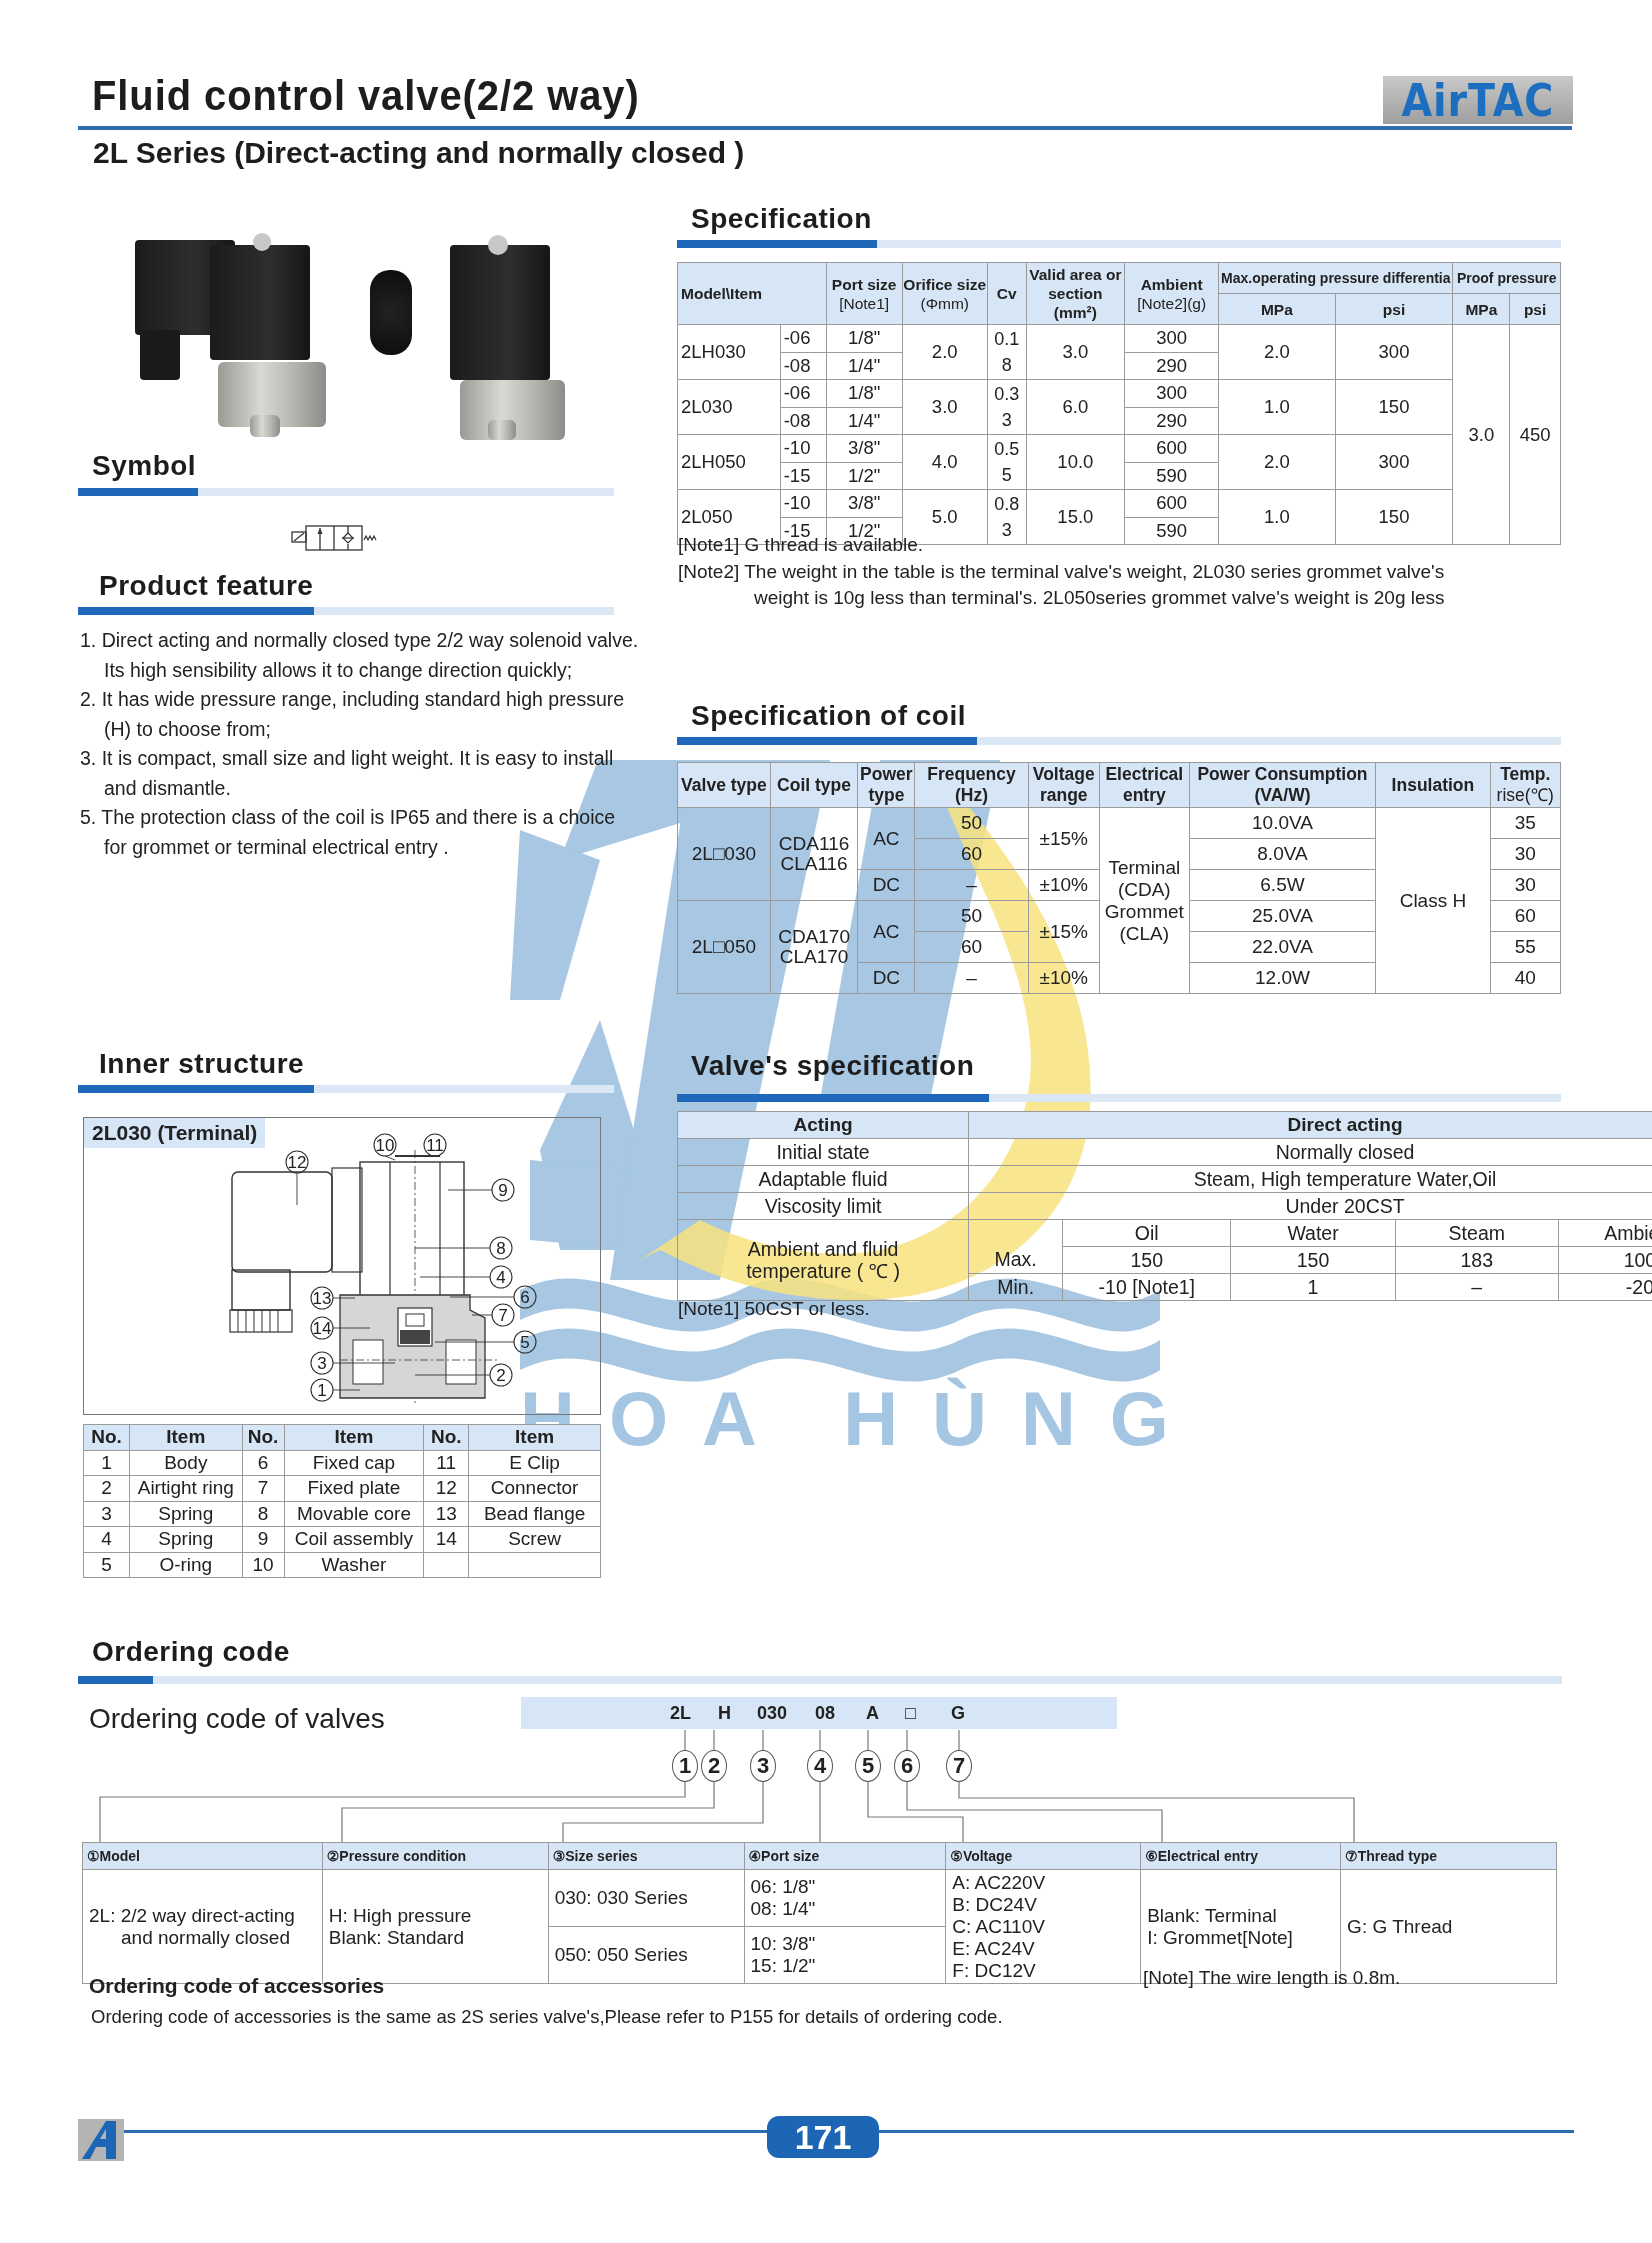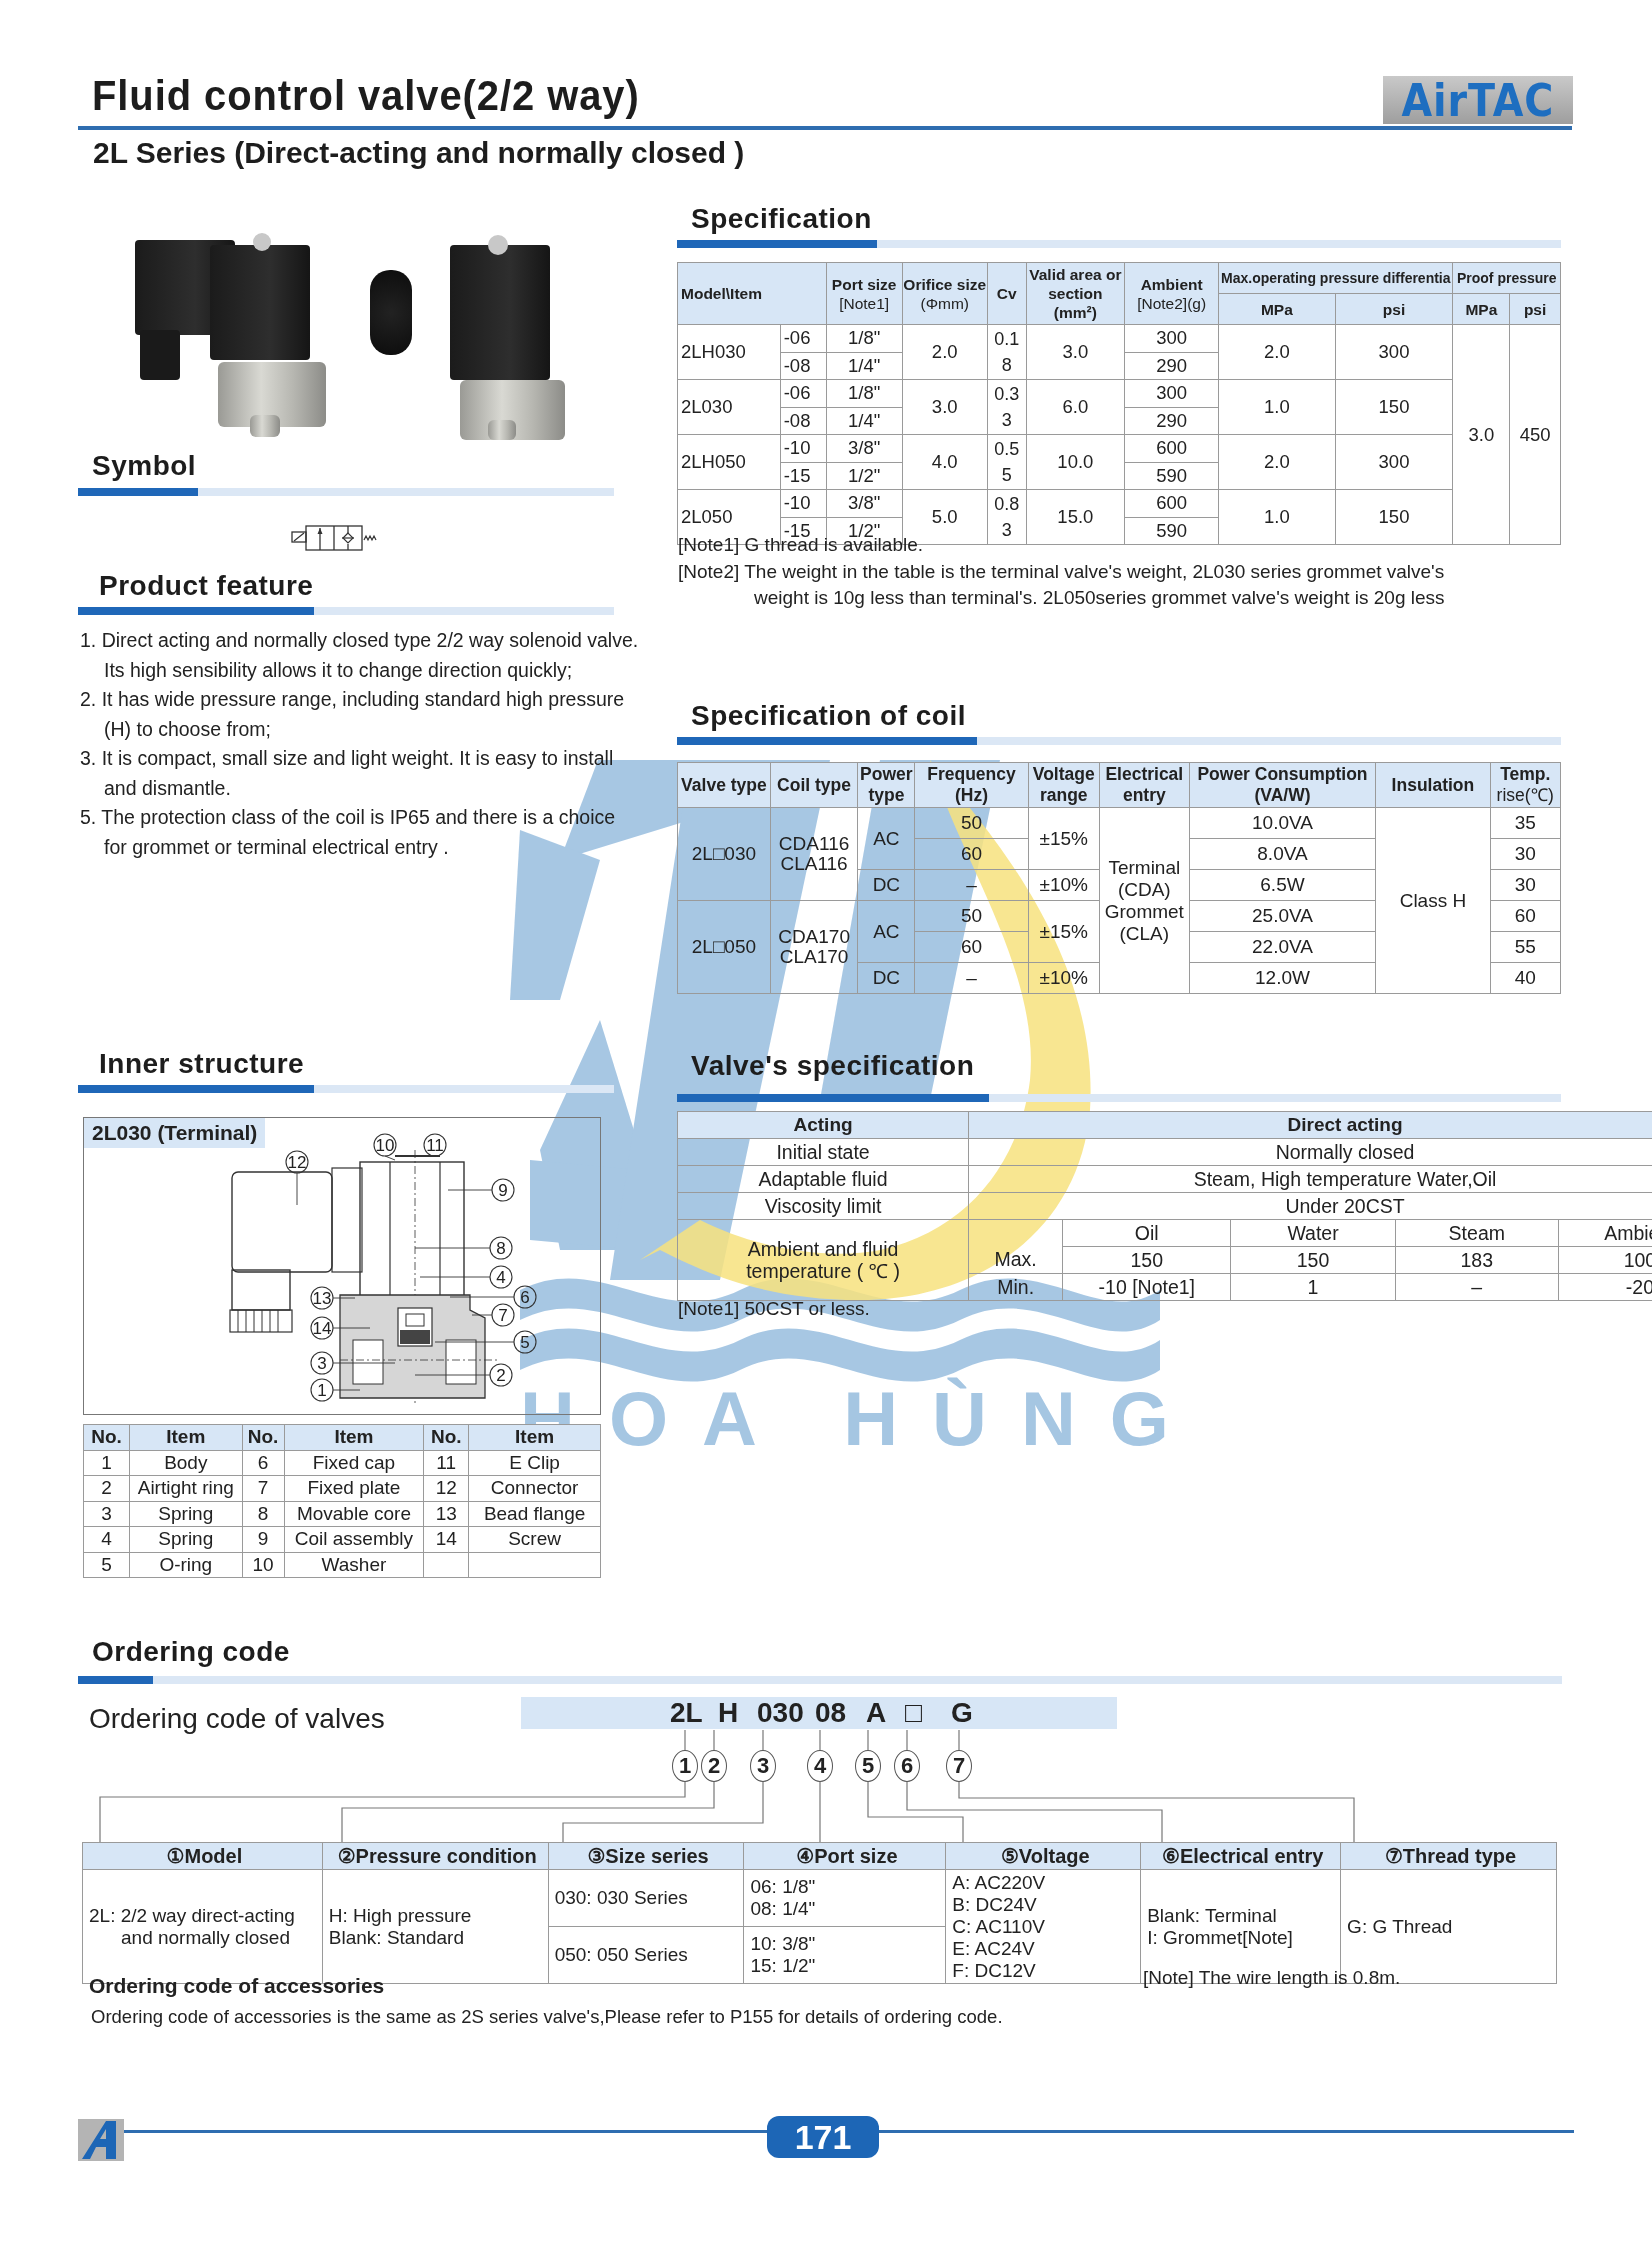--- a/index.html
+++ b/index.html
@@ -60,24 +60,24 @@
 
   
   .diag-box { left: 83px; top: 1117px; width: 518px; height: 298px; border: 1.5px solid #777; }
   .diag-label { left: 84px; top: 1118px; background: #d7e6f6; padding: 3px 8px; font-size: 21px; font-weight: bold; color: #222; }
   .parts { left: 83px; top: 1424px; width: 518px; font-size: 19px; }
   .parts td, .parts th { border-left: 1px solid #9a9a9a; border-right: 1px solid #9a9a9a; height: 25.5px; }
   .parts th { font-weight: bold; }
 
   
   .code-box { left: 521px; top: 1697px; width: 596px; height: 32px; background: #d7e6f6; }
-  .code-char { position: absolute; top: 1697px; font-size: 28px; font-weight: bold; color: #222; line-height: 32px; }
+  .code-char { position: absolute; top: 1697px; font-size: 18px; font-weight: bold; color: #222; line-height: 32px; }
   .circ { position: absolute; top: 1750px; width: 26px; height: 32px; border: 1.3px solid #555; border-radius: 50%; font-size: 22px; font-weight: bold; text-align: center; line-height: 30px; color: #222; background: #fff; }
   .ord { left: 82px; top: 1842px; width: 1475px; font-size: 19px; }
-  .ord th { font-weight: bold; text-align: center; padding-left: 4px; height: 27px; font-size: 20px; margin-left: 16px; }
+  .ord th { font-weight: bold; text-align: left; padding-left: 4px; height: 27px; font-size: 14px; margin-left: 16px; }
   .ord td { text-align: left; padding-left: 6px; line-height: 22px; }
   .ord td, .ord th { border-left: 1px solid #9a9a9a; border-right: 1px solid #9a9a9a; }
 
   .small { font-size: 19px; }
 
   
   .foot-rule { left: 92px; top: 2130px; width: 1482px; height: 3px; background: #2e6db0; }
   .foot-logo { left: 78px; top: 2119px; width: 46px; height: 42px; background: #b4b4b4; }
   .page-pill { left: 767px; top: 2116px; width: 112px; height: 42px; background: #1d66b6; border-radius: 12px; color: #fff; font-size: 34px; font-weight: bold; text-align: center; line-height: 42px; }
 

